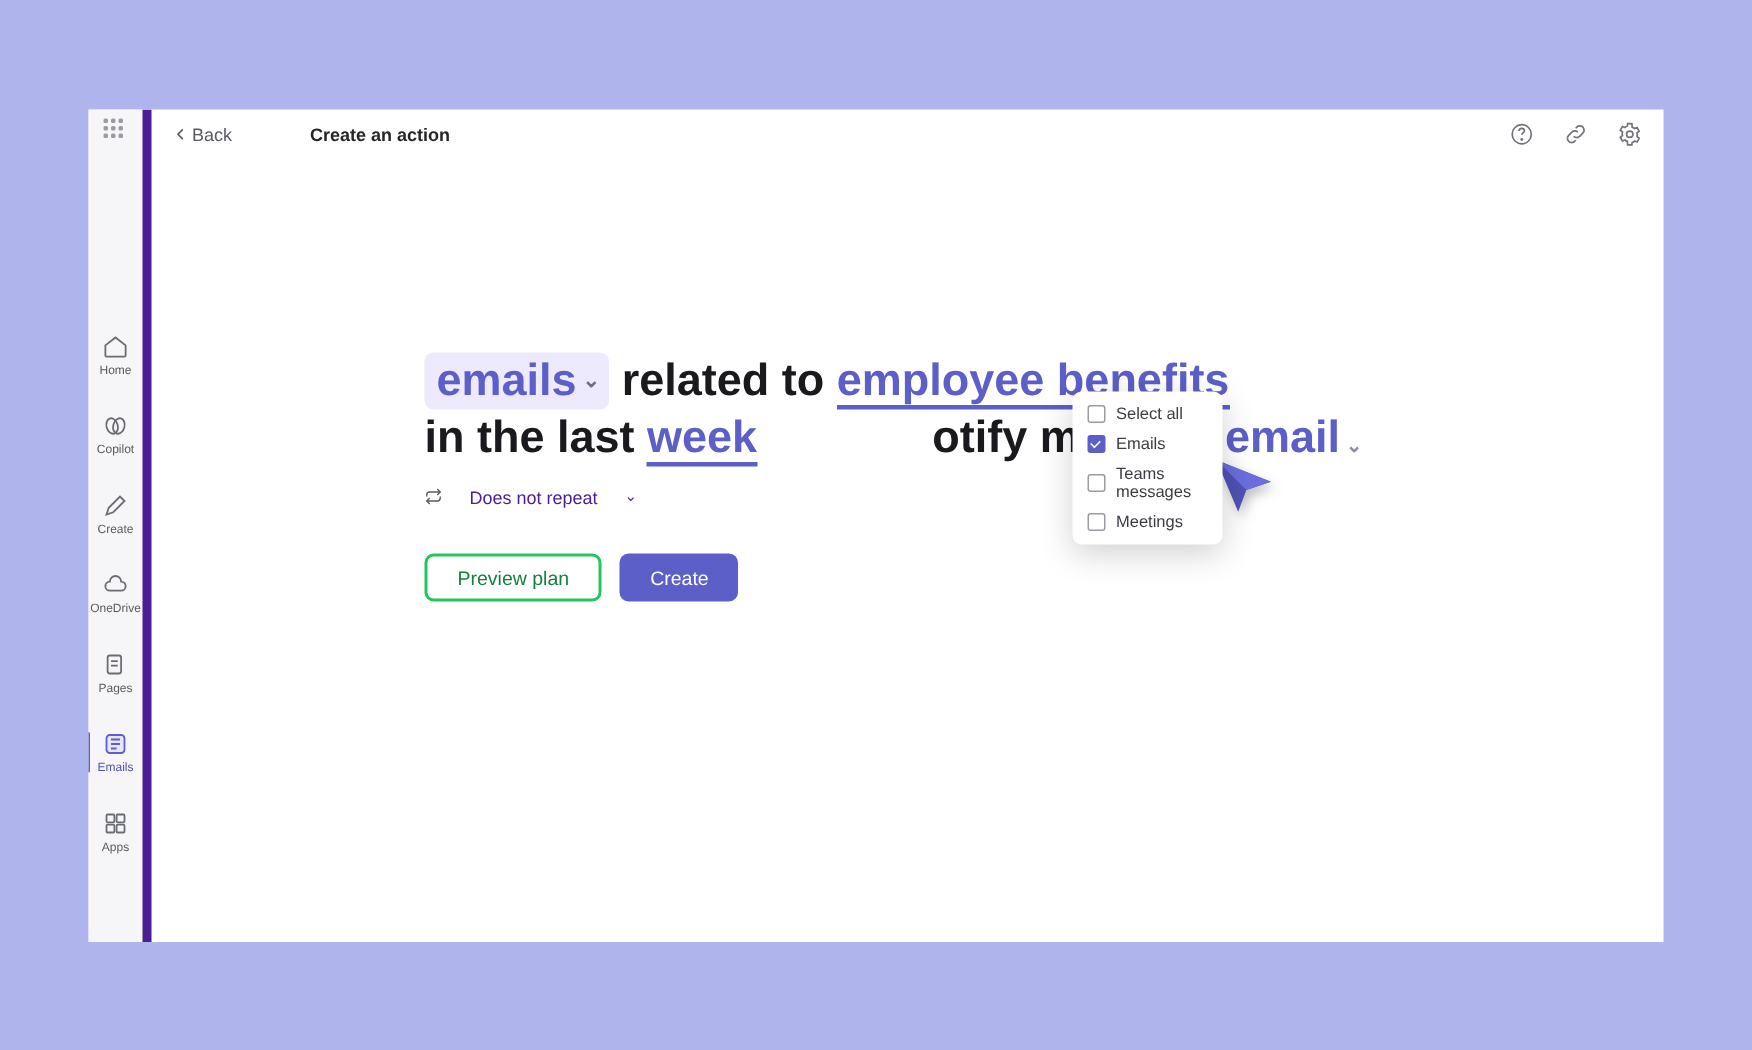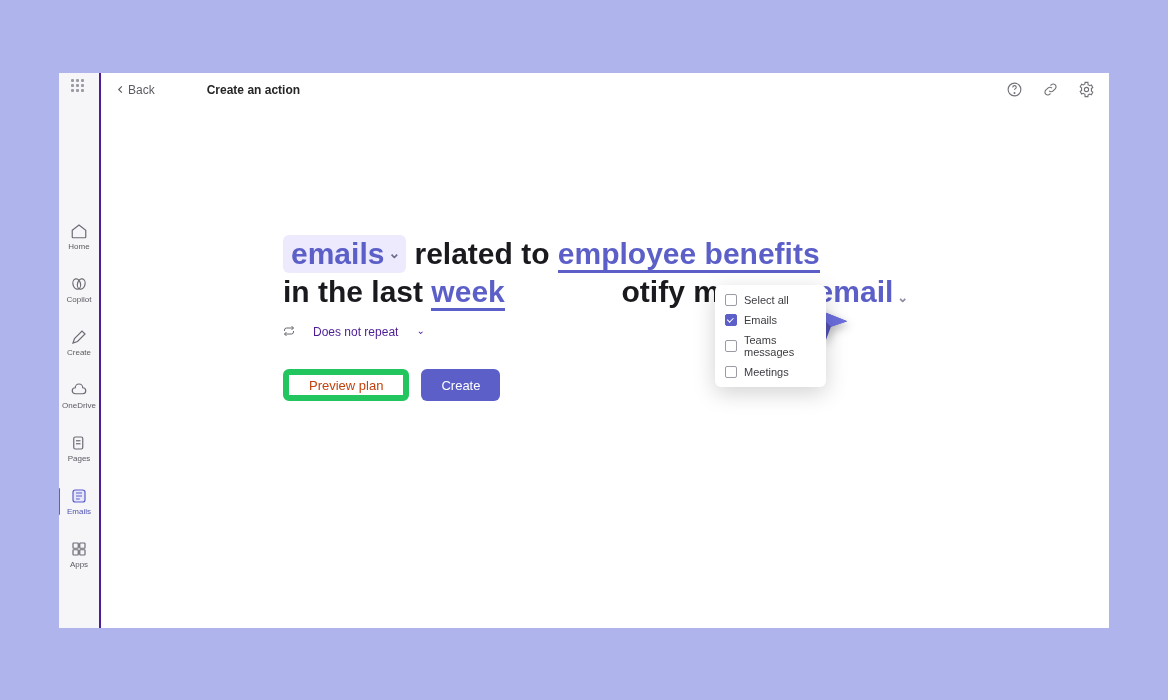--- a/index.html
+++ b/index.html
@@ -1,19 +1,19 @@
 <!DOCTYPE html>
 <html><head>
 <meta charset="utf-8">
 <style>
   * { box-sizing: border-box; margin: 0; padding: 0; }
   html, body { width: 1168px; height: 700px; font-family: 'Segoe UI', Arial, sans-serif; }
   body { background: #b0b4ec; display: flex; align-items: center; justify-content: center; }
   .frame { width: 1050px; height: 555px; background: #fff; display: flex; position: relative; overflow: hidden; }
-  .vbar { width: 42px; background: #f6f6f8; border-right: 2px solid #4c1d95; display: flex; flex-direction: column; align-items: center; padding-top: 4px; }
+  .vbar { width: 42px; background: #f6f6f8; border-right: 6px solid #4c1d95; display: flex; flex-direction: column; align-items: center; padding-top: 4px; }
   .waffle { width: 16px; height: 16px; display: grid; grid-template-columns: repeat(3,3px); grid-template-rows: repeat(3,3px); gap: 2px; margin-top: 2px; margin-bottom: 124px; }
   .waffle span { background: #9b9ba4; border-radius: 1px; }
   .nav-item { display: flex; flex-direction: column; align-items: center; gap: 2px; margin-bottom: 18px; cursor: pointer; width: 100%; padding: 3px 0; position: relative; }
   .nav-item.active::before { content: ""; position: absolute; left: -1px; top: 4px; bottom: 4px; width: 2px; background: #5b5fc7; border-radius: 1px; }
   .nav-label { font-size: 8px; color: #5a5a62; }
   .nav-item.active .nav-label { color: #4f52b2; }
   .nav-item svg { width: 18px; height: 18px; }
   .main { flex: 1; display: flex; flex-direction: column; }
   .topbar { height: 34px; display: flex; align-items: center; padding: 0 14px; gap: 10px; }
   .back { display: flex; align-items: center; gap: 2px; color: #5a5a62; font-size: 12px; cursor: pointer; }
@@ -27,23 +27,23 @@
   .catch-label { font-size: 18px; font-weight: 600; color: #9e3fc0; }
   .sentence { font-size: 30px; font-weight: 700; color: #1a1a1e; line-height: 1.28; max-width: 700px; }
   .tok { color: #5b5fc7; font-weight: 700; padding-bottom: 0; }
   .tok.pill { background: #eceafc; border-radius: 6px; padding: 0 6px 0 8px; display: inline-flex; align-items: center; gap: 4px; }
   .tok.pill .chev { font-size: 14px; color: #6b6e8f; }
   .tok.lined { border-bottom: 3px solid #5b5fc7; }
   .chev.small { font-size:13px; color:#8b8ba0; margin-left:4px; }
   .repeat-row { margin-top: 14px; display: flex; align-items: flex-start; gap: 18px; font-size: 12px; color: #4c1d95; cursor: pointer; }
   .btn-row { margin-top: 30px; display: flex; gap: 12px; }
   .btn { height: 32px; padding: 0 20px; border-radius: 6px; font-size: 13px; font-weight: 500; display:flex; align-items:center; cursor:pointer; }
-  .btn.secondary { background: #fff; border: 6px solid #22c55e; color: #c2410c; }
+  .btn.secondary { background: #fff; border: 2px solid #22c55e; color: #15803d; }
   .btn.primary { background: #5b5fc7; color: #fff; border: none; }
-  .dropdown { position: absolute; left: 432px; top: 50px; width: 111px; background: #fff; border-radius: 6px; box-shadow: 0 6px 22px rgba(0,0,0,0.18); padding: 5px 0; z-index: 10; }
+  .dropdown { position: absolute; left: 432px; top: 26px; width: 100px; background: #fff; border-radius: 6px; box-shadow: 0 6px 22px rgba(0,0,0,0.18); padding: 5px 0; z-index: 10; }
   .dd-item { display: flex; align-items: center; gap: 7px; padding: 4px 10px; font-size: 11px; color: #3c3c42; cursor: pointer; }
   .ck { width: 12px; height: 12px; border: 1px solid #9b9ba4; border-radius: 2px; display:flex; align-items:center; justify-content:center; flex-shrink:0; }
   .ck.on { background: #5b5fc7; border-color: #5b5fc7; }
   .ck.on::after { content:""; width:5px; height:3px; border-left:1.5px solid #fff; border-bottom:1.5px solid #fff; transform: rotate(-45deg) translate(0,-1px); }
   .cursor-3d { position: absolute; left: 524px; top: 68px; pointer-events:none; }
   .cursor-3d svg { width: 46px; height: 40px; filter: drop-shadow(2px 4px 4px rgba(0,0,0,0.25)); }
   .sentence-wrap { position: relative; }
 </style>
 </head>
 <body>

